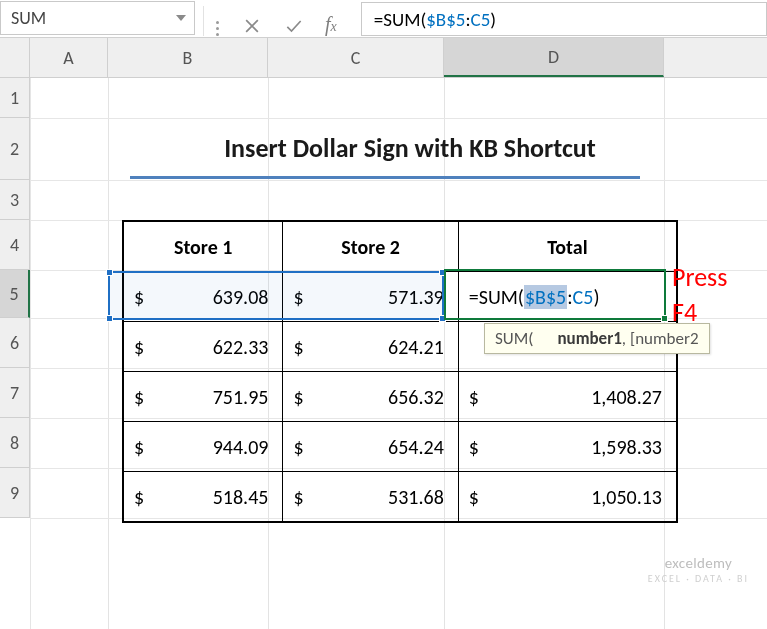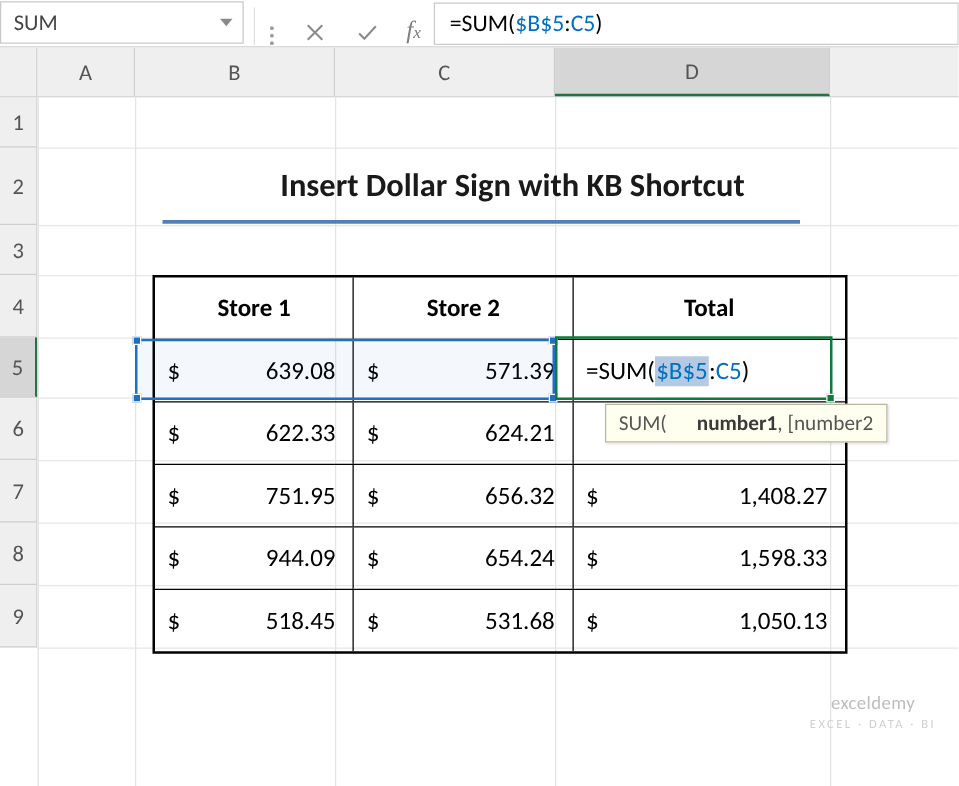--- a/index.html
+++ b/index.html
@@ -61,21 +61,21 @@
     justify-content: center;
     color: #8a8a8a;
     margin: 0 6px;
   }
   .fb-icon svg { width: 20px; height: 20px; }
   .fb-fx {
     font-style: italic;
     font-family: "Times New Roman", serif;
     font-size: 20px;
     color: #7e7e7e;
-    margin: 0 10px 0 10px;
+    margin: 0 24px 0 10px;
   }
   .formula-input {
     flex: 1;
     height: 34px;
     border: 1px solid #c9c9c9;
     font-size: 19px;
     padding: 0 12px;
     display: flex;
     align-items: center;
     background: #fff;
@@ -478,19 +478,23 @@
     </div>
 
     <div class="active-cell" style="left:414px; top:191px; width:222px; height:51px;">
       <div class="active-fill"></div>
     </div>
 
     <div class="fn-tooltip" style="left:454px; top:245px;">
       <span>SUM(</span><b>number1</b><span>, [number2</span>
     </div>
 
+    <div class="press-label" style="left:642px; top:182px;">
+      <div>Press</div>
+      <div>F4</div>
+    </div>
 
     <div class="watermark">
       <span>exceldemy</span>
       <small>EXCEL · DATA · BI</small>
     </div>
   </div>
 </div>
 
 </body></html>

